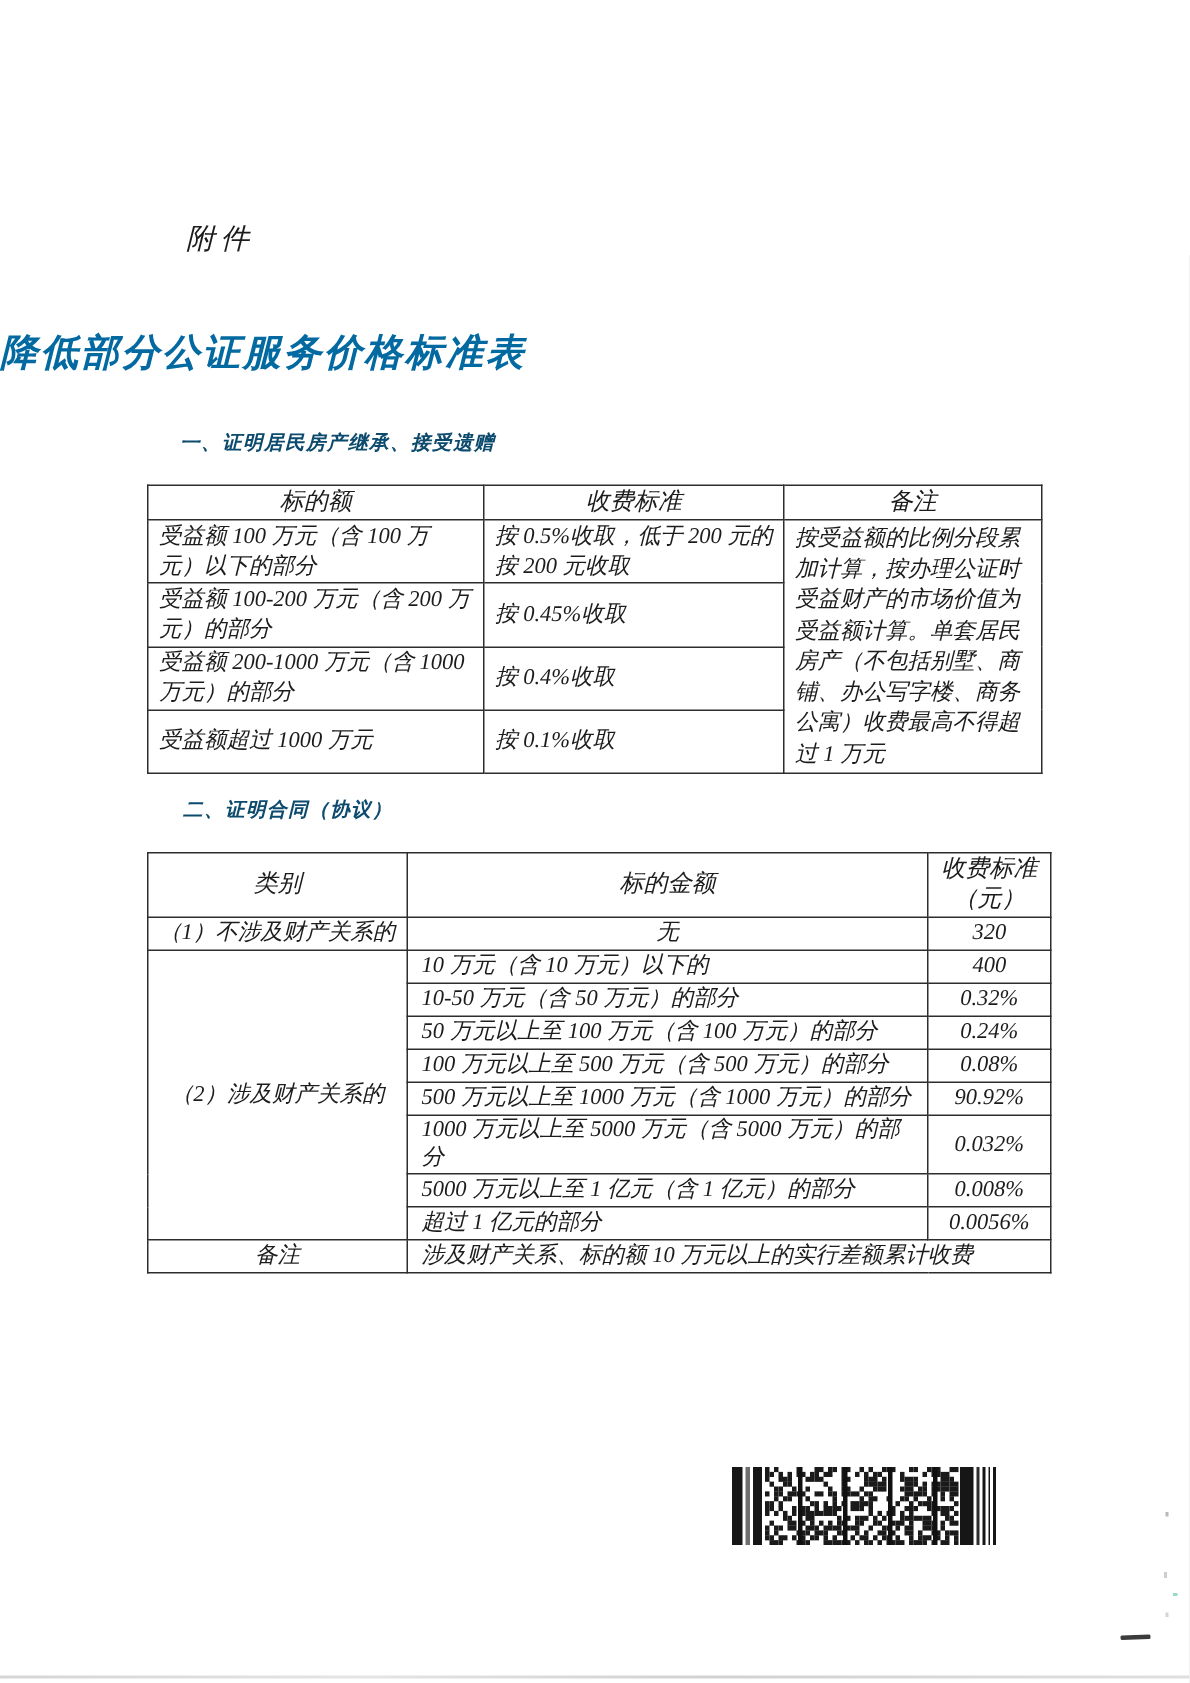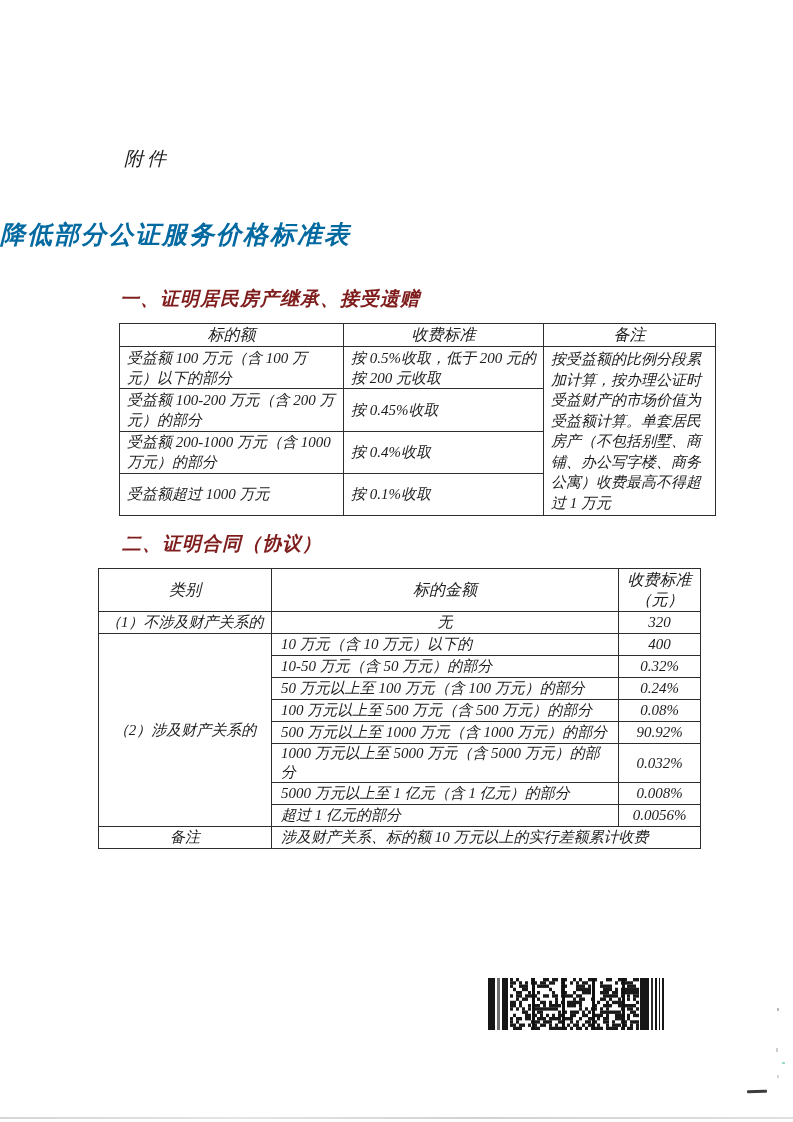--- a/index.html
+++ b/index.html
@@ -20,21 +20,21 @@
   .doc-title{
     position:absolute;left:0;top:218px;width:793px;
     text-align:left;
     font-family:"Liberation Sans", sans-serif;
     font-weight:bold;font-size:25px;letter-spacing:2px;
     color:#0369a1;
   }
   .sec-heading{
     position:absolute;
     font-family:"Liberation Sans", sans-serif;
-    font-weight:bold;font-size:19px;color:#7f1d1d;
+    font-weight:bold;font-size:13px;color:#0c4a6e;
     letter-spacing:1px;
   }
   .sec1-heading{left:120px;top:286px;}
   .sec2-heading{left:122px;top:531px;}
 
   table.doc{
     position:absolute;
     border-collapse:collapse;
     table-layout:fixed;
     font-size:15px;line-height:20px;
@@ -44,21 +44,21 @@
     border:1.6px solid #2d2d2d;
     padding:0 7px;
     vertical-align:middle;
     overflow:hidden;
   }
   table.doc th{
     font-weight:normal;
     text-align:center;
     font-size:16px;
   }
-  .t1{left:119px;top:323px;width:596px;}
+  .t1{left:98px;top:323px;width:596px;}
   .t1 th{height:22px;}
   .t1 td{height:41px;margin-left:23px;}
   .t1 td.remark-cell{
     height:auto;
     line-height:20.5px;
     padding:2px 7px;
     vertical-align:middle;
   }
   .t2{left:98px;top:568px;width:602px;border-radius:11px;}
   .t2 th{height:42px;line-height:20px;}

